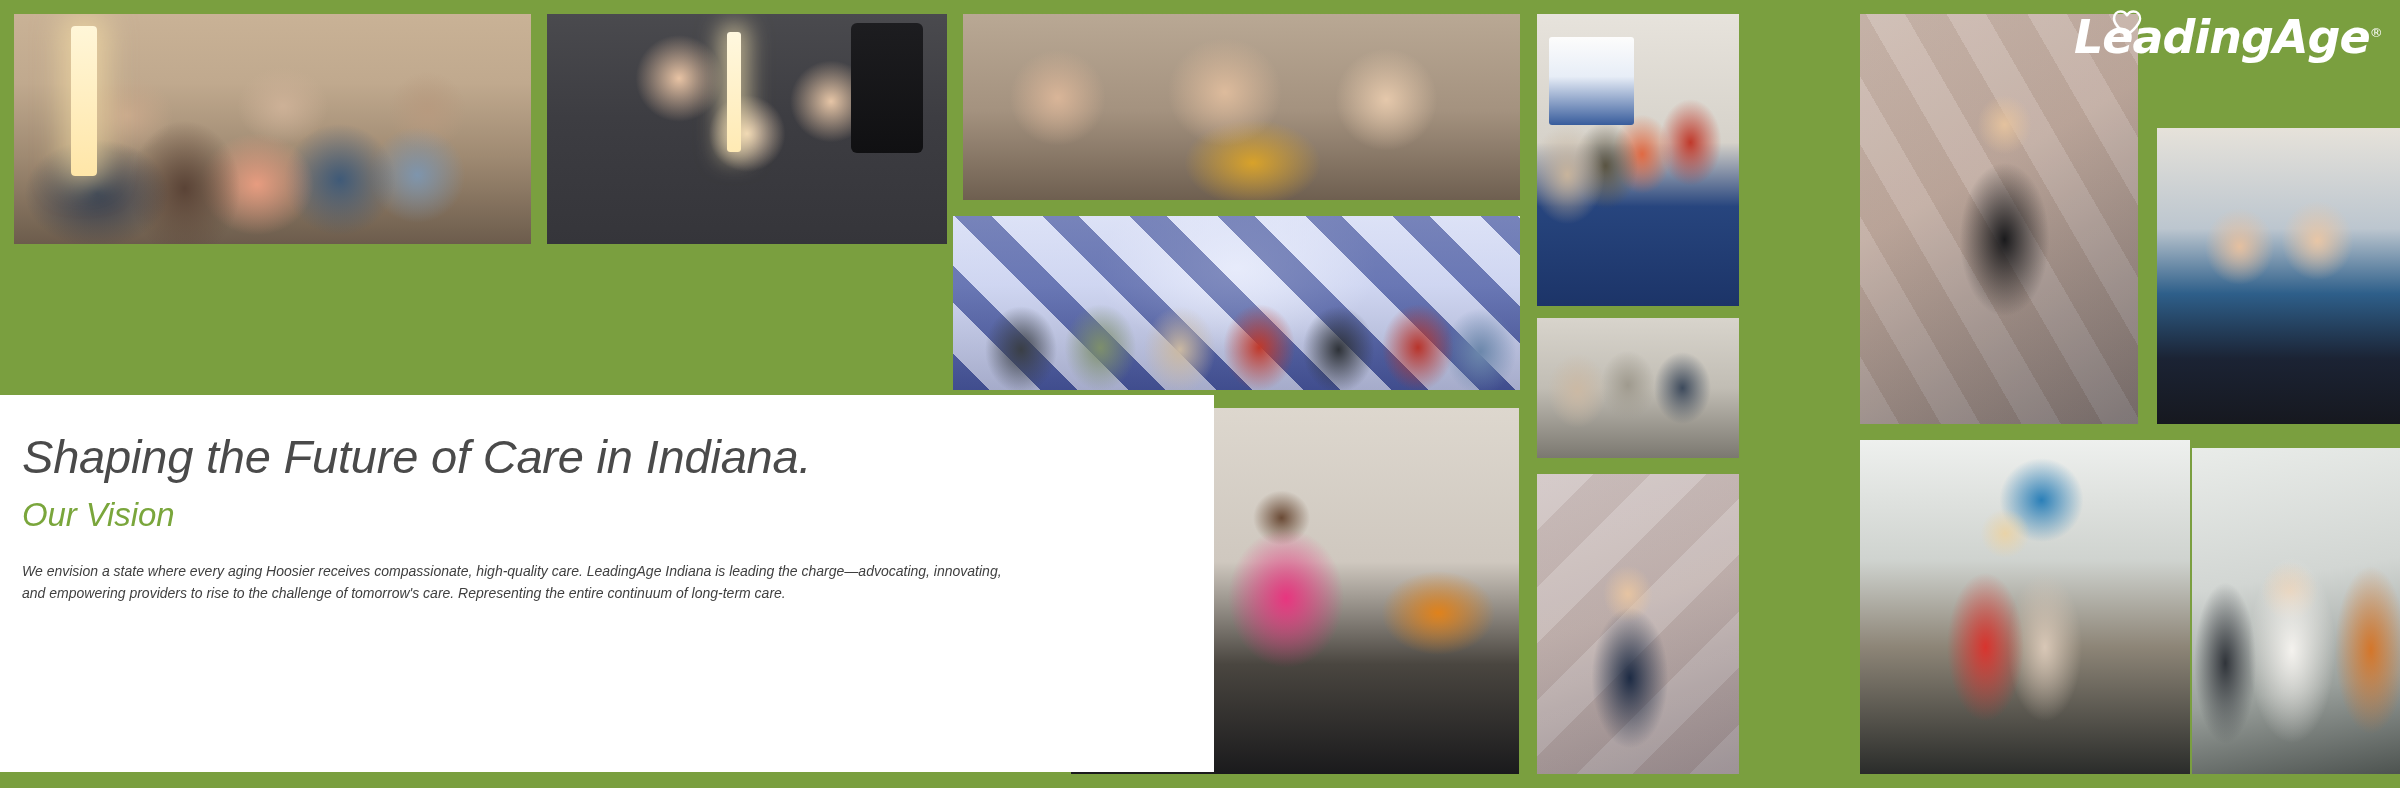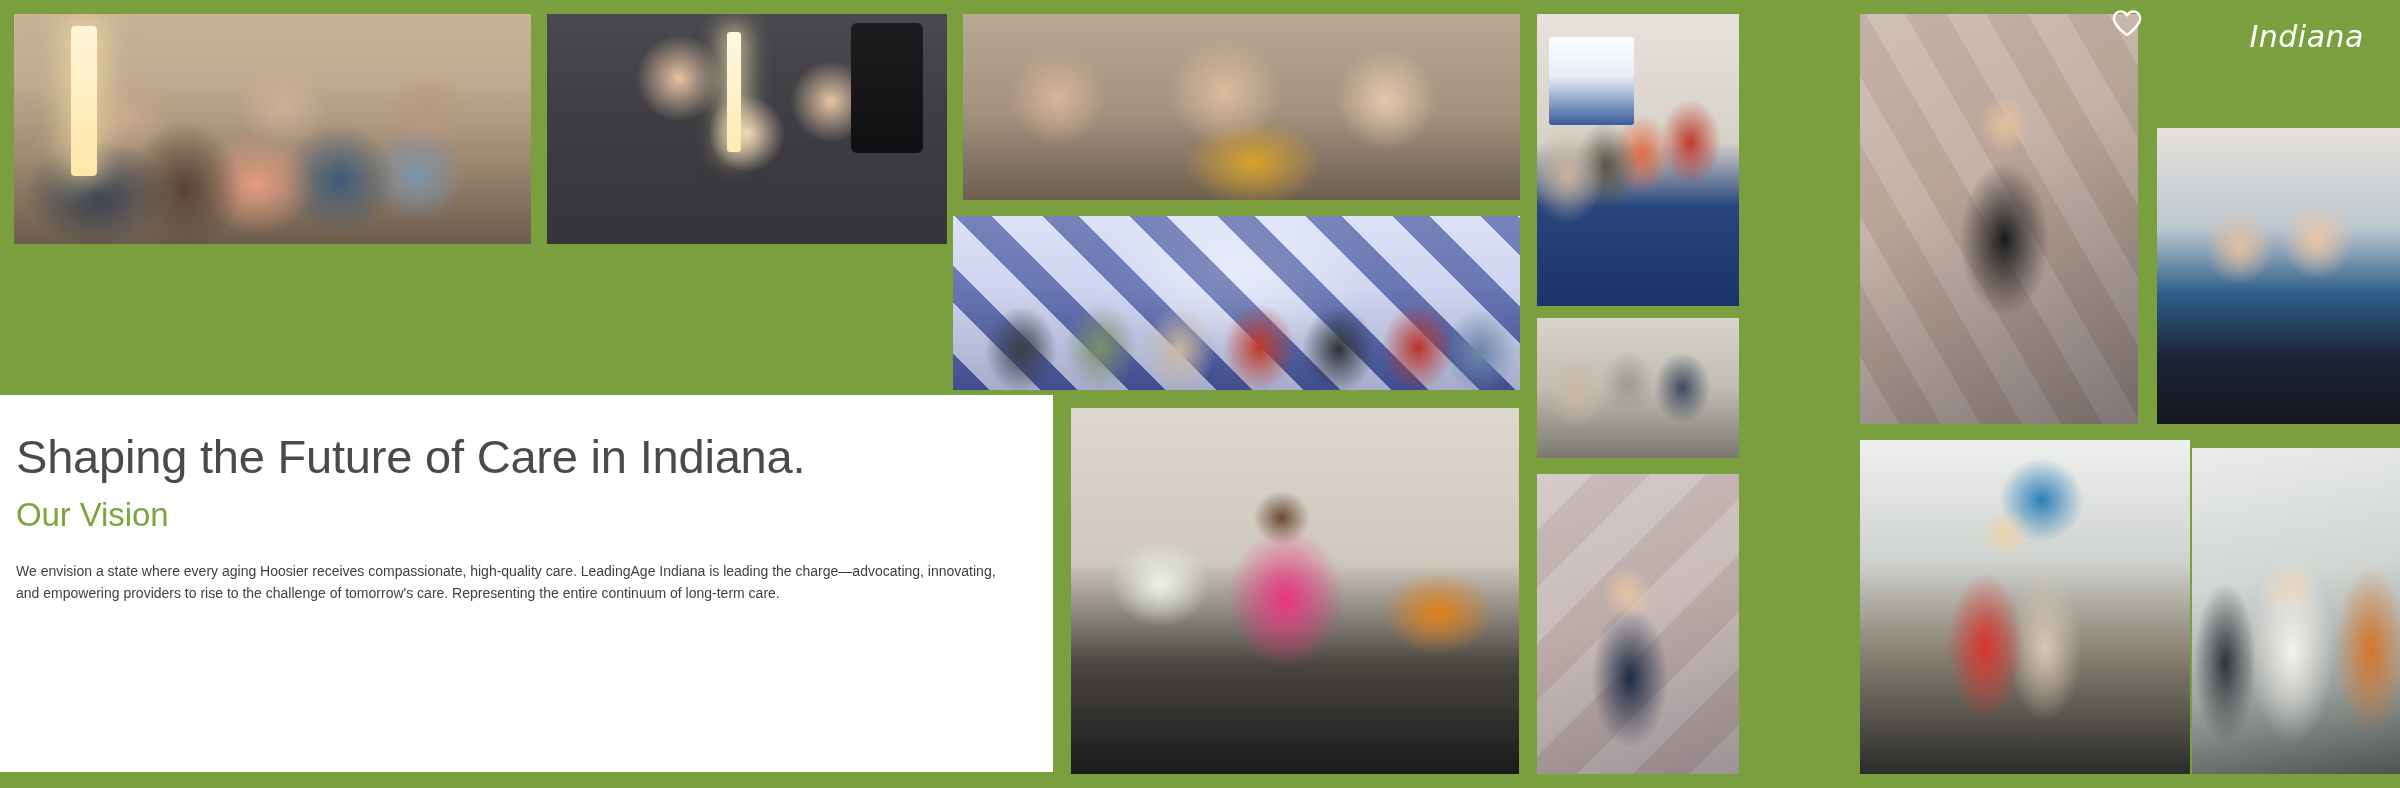--- a/index.html
+++ b/index.html
@@ -147,24 +147,25 @@
       radial-gradient(ellipse 100px 120px at 48% 52%, #e8357f 0%, rgba(232,53,127,0) 58%),
       radial-gradient(ellipse 46px 44px at 47% 30%, #6a4a35 0%, rgba(106,74,53,0) 62%),
       radial-gradient(ellipse 80px 70px at 20% 48%, #eef3ea 0%, rgba(238,243,234,0) 62%),
       radial-gradient(ellipse 95px 70px at 82% 56%, #e0821b 0%, rgba(224,130,27,0) 60%),
       linear-gradient(180deg,#ddd7ce 0%,#cfc8bf 42%,#4a4640 70%,#1a1a1c 100%);
   }
 
   
   .text-panel{
     position:absolute;
-    left:0;top:395px;width:1053px;height:377px;
+    left:0;top:395px;width:1214px;height:377px;
     background:#ffffff;
     box-sizing:border-box;
-    padding:36px 52px 0 16px;
+    padding:36px 52px 0 22px;
+    font-style:italic;
   }
   .headline{
     margin:0 0 6px 0;
     font-family:"Liberation Sans", sans-serif;
     font-size:47px;
     line-height:1.12;
     font-weight:400;
     color:#4a4a4a;
     letter-spacing:-.2px;
   }
@@ -261,16 +262,18 @@
   <div class="text-panel">
     <h1 class="headline">Shaping the Future of Care in Indiana.</h1>
     <h2 class="subhead">Our Vision</h2>
     <p class="body-copy">We envision a state where every aging Hoosier receives compassionate, high-quality care. LeadingAge Indiana is leading the charge—advocating, innovating, and empowering providers to rise to the challenge of tomorrow's care. Representing the entire continuum of long-term care.</p>
   </div>
 
   <div class="logo">
     <svg class="logo-heart" viewBox="0 0 30 26" aria-hidden="true">
       <path d="M15 25 C15 25 2 16 2 8.5 C2 4 5.2 1.5 8.6 1.5 C11.3 1.5 13.6 3 15 5.2 C16.4 3 18.7 1.5 21.4 1.5 C24.8 1.5 28 4 28 8.5 C28 16 15 25 15 25 Z" fill="none" stroke="#ffffff" stroke-width="2.6" stroke-linejoin="round"></path>
     </svg>
-    <div class="logo-sub">Indiana</div>
+    <div class="logo-main">
+      <span>LeadingAge</span><span class="reg">®</span>
+    </div>
   </div>
 
 </div>
 
 </body></html>

